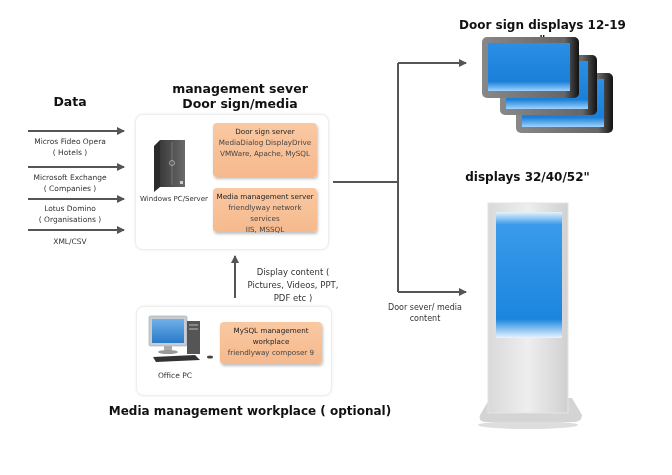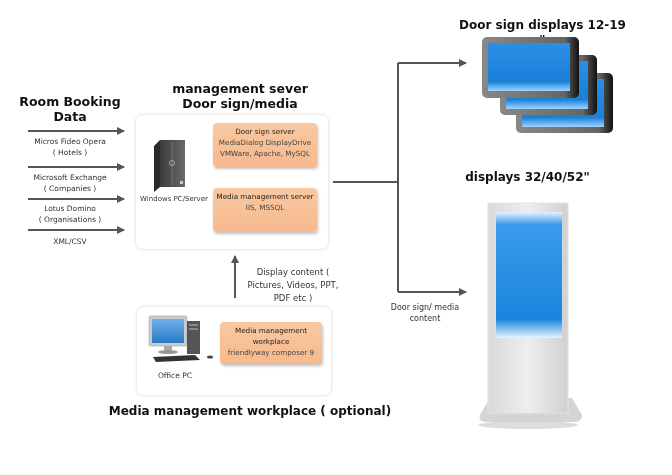--- a/index.html
+++ b/index.html
@@ -31,21 +31,20 @@
   <line x1="28" y1="199" x2="124" y2="199" stroke="#555" stroke-width="2" marker-end="url(#ah)"></line>
   <line x1="28" y1="230" x2="124" y2="230" stroke="#555" stroke-width="2" marker-end="url(#ah)"></line>
   <line x1="235" y1="298" x2="235" y2="256" stroke="#555" stroke-width="2" marker-end="url(#ah)"></line>
   <path d="M333,182 L398,182" stroke="#555" stroke-width="2" fill="none"></path>
   <path d="M398,292 L398,63" stroke="#555" stroke-width="2" fill="none"></path>
   <line x1="398" y1="63" x2="466" y2="63" stroke="#555" stroke-width="2" marker-end="url(#ah)"></line>
   <line x1="398" y1="292" x2="466" y2="292" stroke="#555" stroke-width="2" marker-end="url(#ah)"></line>
 </svg>
 
 <div class="abs h-title" style="left:14px; top:94px; width:112px;">
-  <div>Room Booking</div>
   <div>Data</div>
 </div>
 <div class="abs small" style="left:20px; top:136px; width:100px;">
   <div>Micros Fideo Opera</div>
   <div>( Hotels )</div>
 </div>
 <div class="abs small" style="left:20px; top:172px; width:100px;">
   <div>Microsoft Exchange</div>
   <div>( Companies )</div>
 </div>
@@ -71,27 +70,28 @@
       </linearGradient>
   </defs>
   <polygon points="154,146 160,140 160,187 154,192" fill="#2a2a2a"></polygon>
   <rect x="160" y="140" width="25" height="47" fill="url(#tw)"></rect>
   <line x1="172" y1="142" x2="172" y2="185" stroke="#888" stroke-width="0.7"></line>
   <circle cx="172" cy="163" r="2.5" fill="none" stroke="#bbb" stroke-width="0.8"></circle>
   <rect x="180" y="181" width="3" height="3" fill="#ccc"></rect>
 </svg>
 <div class="abs small" style="left:136px; top:194px; width:76px; font-size:7px;">Windows PC/Server</div>
 
-<div class="abs orange" style="left:213px; top:123px; width:104px; height:44px;">
+<div class="abs orange" style="left:213px; top:123px; width:104px; height:54px;">
   <div class="t">Door sign server</div>
   <div>MediaDialog DisplayDrive</div>
   <div>VMWare, Apache, MySQL</div>
 </div>
 <div class="abs orange" style="left:213px; top:188px; width:104px; height:44px;">
   <div class="t">Media management server</div>
+  <div>friendlyway network services</div>
   <div>IIS, MSSQL</div>
 </div>
 
 <div class="abs mid" style="left:243px; top:266px; width:100px;">
   <div>Display content (</div>
   <div>Pictures, Videos, PPT,</div>
   <div>PDF etc )</div>
 </div>
 
 <div class="abs panel" style="left:136px; top:306px; width:194px; height:88px;"></div>
@@ -107,21 +107,21 @@
   <rect x="164" y="346" width="8" height="5" fill="#aaa"></rect>
   <ellipse cx="168" cy="352" rx="10" ry="2" fill="#999"></ellipse>
   <rect x="187" y="321" width="13" height="33" fill="#555"></rect>
   <rect x="189" y="324" width="9" height="2" fill="#888"></rect>
   <rect x="189" y="328" width="9" height="2" fill="#888"></rect>
   <polygon points="153,357 195,355 200,360 156,362" fill="#333"></polygon>
   <ellipse cx="210" cy="357" rx="3" ry="1.5" fill="#444"></ellipse>
 </svg>
 <div class="abs small" style="left:140px; top:370px; width:70px;">Office PC</div>
 <div class="abs orange" style="left:220px; top:322px; width:102px; height:42px;">
-  <div class="t">Media management</div>
+  <div class="t">MySQL management</div>
   <div class="t">workplace</div>
   <div>friendlyway composer 9</div>
 </div>
 <div class="abs h-title" style="left:90px; top:404px; width:320px; font-size:12px;">Media management workplace ( optional)</div>
 
 <div class="abs h-title" style="left:455px; top:18px; width:175px; font-size:12px;">Door sign displays 12-19 "</div>
 <svg width="672" height="475" style="pointer-events:none;">
   <defs>
     <linearGradient id="frm" x1="0" x2="1">
         <stop offset="0" stop-color="#888"></stop>
@@ -165,15 +165,15 @@
         <stop offset="1" stop-color="#e8f4ff"></stop>
       </linearGradient>
   </defs>
   <ellipse cx="528" cy="425" rx="50" ry="4" fill="#ddd"></ellipse>
   <path d="M490,398 L572,398 L582,415 Q582,422 574,422 L486,422 Q478,422 480,415 Z" fill="#d4d4d4"></path>
   <rect x="488" y="203" width="80" height="210" fill="url(#kb)" stroke="#e4e4e4"></rect>
   <rect x="496" y="212" width="66" height="126" fill="url(#ks)"></rect>
 </svg>
 
 <div class="abs small" style="left:380px; top:302px; width:90px; font-size:8px;">
-  <div>Door sign/ media</div>
+  <div>Door sever/ media</div>
   <div>content</div>
 </div>
 
 </body></html>

